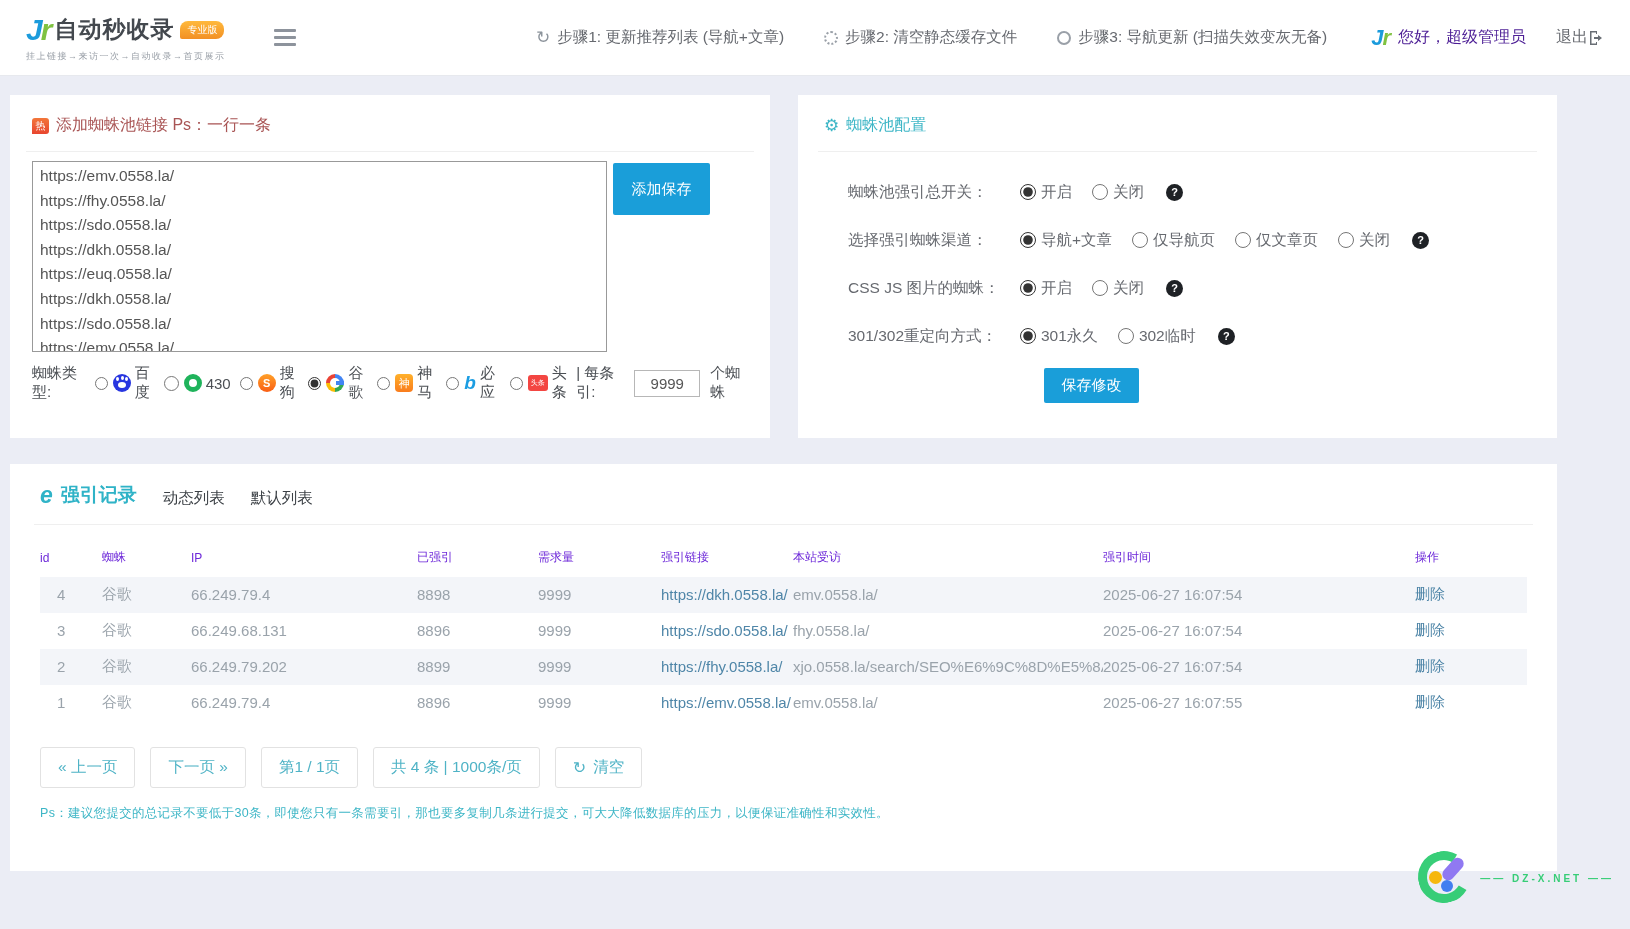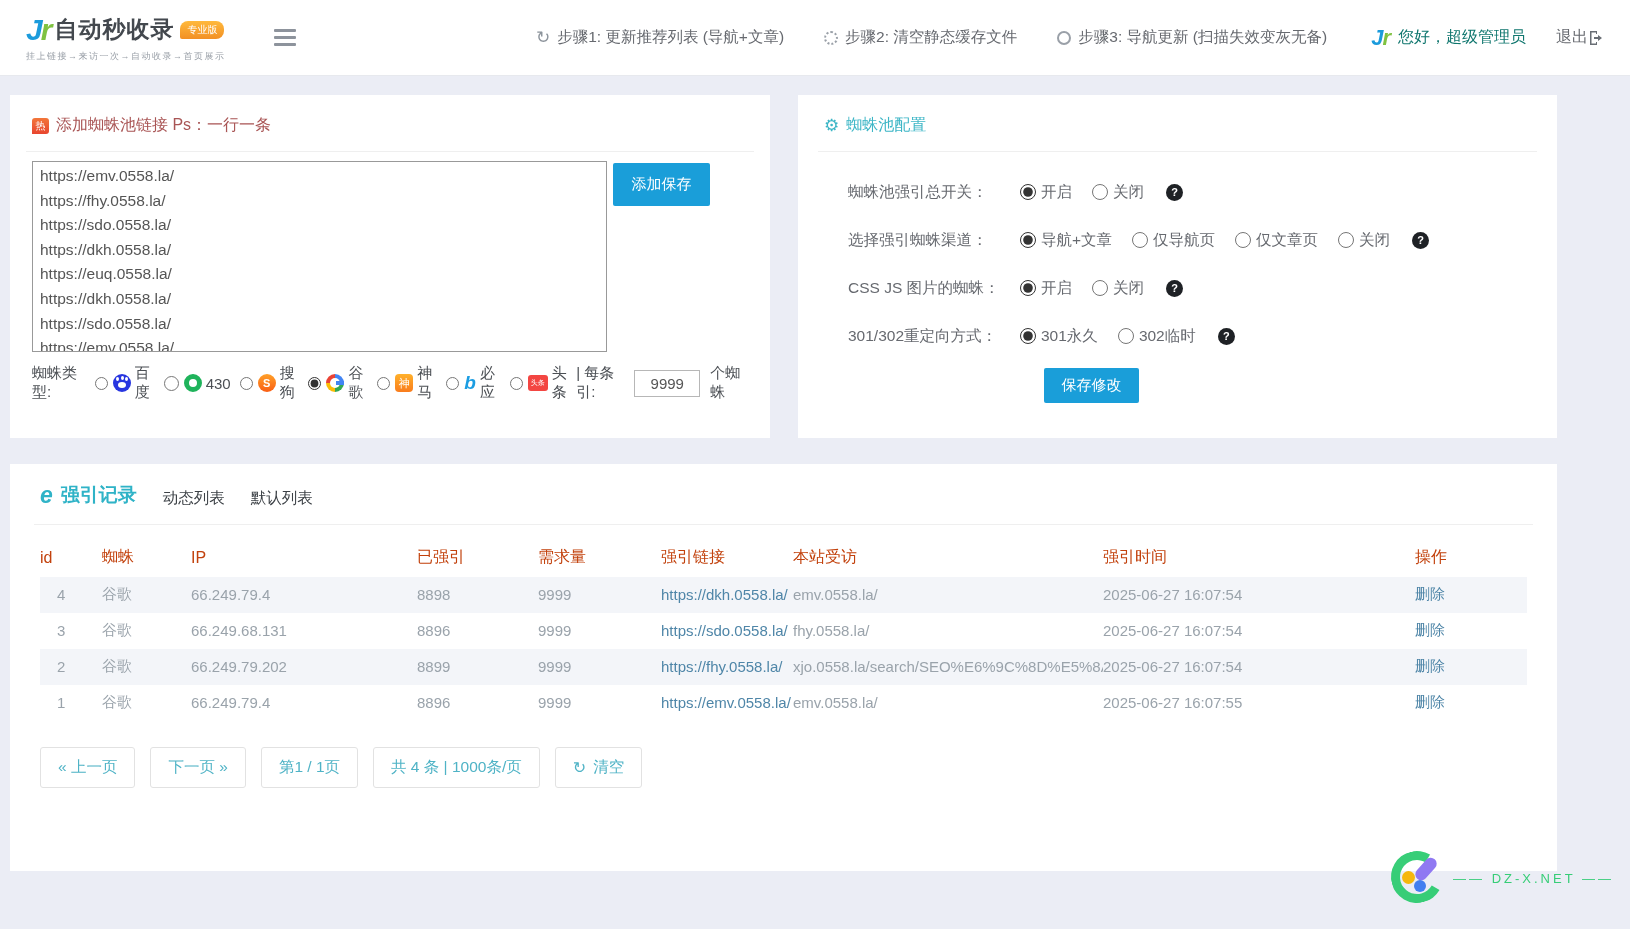--- a/index.html
+++ b/index.html
@@ -32,21 +32,21 @@
 
   .steps { margin-left:auto; display:flex; align-items:center; gap:40px; }
   .step { display:flex; align-items:center; gap:7px; font-size:15.5px; color:#66696f; cursor:pointer; white-space:nowrap; }
   .step-ico-refresh { color:#8d949c; font-size:17px; line-height:1; }
   .ring { display:inline-block; width:14px; height:14px; border-radius:50%; }
   .ring.dotted { border:2px dotted #9aa0a8; }
   .ring.solid  { border:2px solid  #9aa0a8; }
 
   .user-area { display:flex; align-items:center; gap:8px; margin-left:44px; white-space:nowrap; }
   .mini-jr { font-weight:bold; font-style:italic; font-size:22px; letter-spacing:-1px; }
-  .greeting { color:#0f766e; font-size:16px; cursor:pointer; }
+  .greeting { color:#4c1d95; font-size:16px; cursor:pointer; }
   .logout { margin-left:30px; display:flex; align-items:center; gap:0; color:#66696f; font-size:16px; cursor:pointer; }
 
   
   .card { position:absolute; background:#fff; }
   .card-add    { left:10px;  top:95px;  width:760px;  height:343px; padding:20px 22px 0 22px; }
   .card-config { left:798px; top:95px;  width:759px;  height:343px; padding:20px 26px 0 26px; }
   .card-records{ left:10px;  top:464px; width:1547px; height:407px; padding:18px 30px 0 30px; }
 
   .card-title-red { color:#a95555; font-size:16px; display:flex; align-items:center; gap:7px; }
   .hot-badge { background:linear-gradient(180deg,#f2763a,#e8452f); color:#fff; font-size:10px;
@@ -60,21 +60,21 @@
     border:1px solid #999; font-family:"Liberation Sans", sans-serif;
     font-size:15.5px; line-height:24.6px; color:#555; padding:2px 7px; outline:none;
   }
   .url-area::-webkit-scrollbar { width:14px; }
   .url-area::-webkit-scrollbar-track { background:#f5f5f5; }
   .url-area::-webkit-scrollbar-thumb { background:#d2d2d2; border:3px solid #f5f5f5; }
   .btn-blue {
     background:#1a9ed9; color:#fff; border:none; cursor:pointer;
     font-size:15px; font-family:"Liberation Sans", sans-serif; border-radius:2px;
   }
-  .btn-add { width:97px; height:43px; margin-top:2px; }
+  .btn-add { width:97px; height:52px; margin-top:2px; }
 
   .spider-row { display:flex; align-items:center; gap:5px; margin-top:12px; font-size:15px; color:#4b4f54; flex-wrap:nowrap; }
   .spider-row label { display:flex; align-items:center; gap:4px; cursor:pointer; }
   .spider-row input[type=radio] { width:15px; height:15px; accent-color:#333; margin:0 1px 0 4px; cursor:pointer; }
   .per-input { width:66px; height:27px; border:1px solid #b7b7b7; text-align:center; font-size:15px; color:#555; margin:0 5px; }
 
   
   .eico { display:inline-flex; align-items:center; justify-content:center; flex:none; }
   .ico-baidu { width:18px; height:18px; border-radius:50%; background:#2836e0; position:relative; }
   .ico-baidu::before { content:""; position:absolute; left:5px; top:8px; width:8px; height:6px; background:#fff; border-radius:50%; }
@@ -105,21 +105,21 @@
     display:inline-flex; align-items:center; justify-content:center; font-size:11px; font-weight:bold; cursor:pointer; margin-left:2px; }
   .btn-save { width:95px; height:35px; margin:8px 0 0 220px; }
 
   
   .rec-head { display:flex; align-items:baseline; gap:26px; }
   .rec-title { display:flex; align-items:center; gap:8px; color:#2fb3c7; font-size:19px; font-weight:bold; }
   .e-icon { font-size:23px; font-weight:bold; color:#2fb3c7; line-height:1; font-style:italic; }
   .rec-tab { font-size:15.5px; color:#3c4146; cursor:pointer; }
 
   table.rec { width:100%; border-collapse:collapse; margin-top:14px; table-layout:fixed; }
-  table.rec th { text-align:left; font-weight:normal; color:#c2410c; font-size:16px; height:38px; }
+  table.rec th { text-align:left; font-weight:normal; color:#6d28d9; font-size:12px; height:38px; }
   table.rec td { color:#9aa3ab; font-size:15px; height:36px; overflow:hidden; white-space:nowrap; }
   table.rec tr.shade { background:#f3f5f9; }
   .c-id{width:62px; padding-left:17px;} .c-spider{width:89px;} .c-ip{width:226px;}
   .c-forced{width:121px;} .c-demand{width:123px;} .c-link{width:132px;}
   .c-visit{width:310px;} .c-time{width:312px;} .c-op{width:auto;}
   td.pl { padding-left:17px; }
   a.tbl-link { color:#4f86a8; text-decoration:none; cursor:pointer; }
   td.visit-cell { color:#7d93a5; }
 
   .pager { display:flex; gap:15px; margin-top:26px; }
@@ -132,21 +132,21 @@
 
   
   .watermark { position:absolute; right:16px; bottom:26px; display:flex; align-items:center; gap:10px; opacity:.95; }
   .wm-logo { width:52px; height:52px; position:relative; }
   .wm-arc { position:absolute; inset:0; border:9px solid #2ecc71; border-right-color:transparent; border-radius:50%; transform:rotate(-15deg); }
   .wm-yellow { position:absolute; left:11px; top:20px; width:13px; height:13px; background:#f7b500; border-radius:50%; }
   .wm-blue { position:absolute; left:23px; top:29px; width:12px; height:12px; background:#3a7af0; border-radius:50%; }
   .wm-purple { position:absolute; left:22px; top:12px; width:26px; height:12px; background:#8b72f2; border-radius:7px; transform:rotate(-48deg); }
   .wm-text-block { display:flex; flex-direction:column; align-items:center; }
   .wm-name { color:#2ecc71; font-size:36px; letter-spacing:2px; }
-  .wm-sub { color:#2ecc71; font-size:13px; letter-spacing:3px; margin-top:2px; }
+  .wm-sub { color:#2ecc71; font-size:10px; letter-spacing:3px; margin-top:2px;font-weight:bold; }
 </style>
 </head>
 <body>
 
 <div class="header">
   <div class="logo-block">
     <div class="logo-line">
       <span class="logo-jr"><span class="j">J</span><span class="r">r</span></span>
       <span class="logo-text">自动秒收录</span>
       <span class="logo-badge">专业版</span>
@@ -426,20 +426,21 @@
     <button class="pg-btn">« 上一页</button>
     <button class="pg-btn">下一页 »</button>
     <button class="pg-btn">第1 / 1页</button>
     <button class="pg-btn">共 4 条 | 1000条/页</button>
     <button class="pg-btn">
       <span class="pg-refresh">↻</span>
       <span>清空</span>
     </button>
   </div>
 
+  <div class="ps-note">Ps：建议您提交的总记录不要低于30条，即使您只有一条需要引，那也要多复制几条进行提交，可大大降低数据库的压力，以便保证准确性和实效性。</div>
 </div>
 
 <div class="watermark">
   <div class="wm-logo">
     <div class="wm-arc"></div>
     <div class="wm-purple"></div>
     <div class="wm-yellow"></div>
     <div class="wm-blue"></div>
   </div>
   <div class="wm-text-block">

